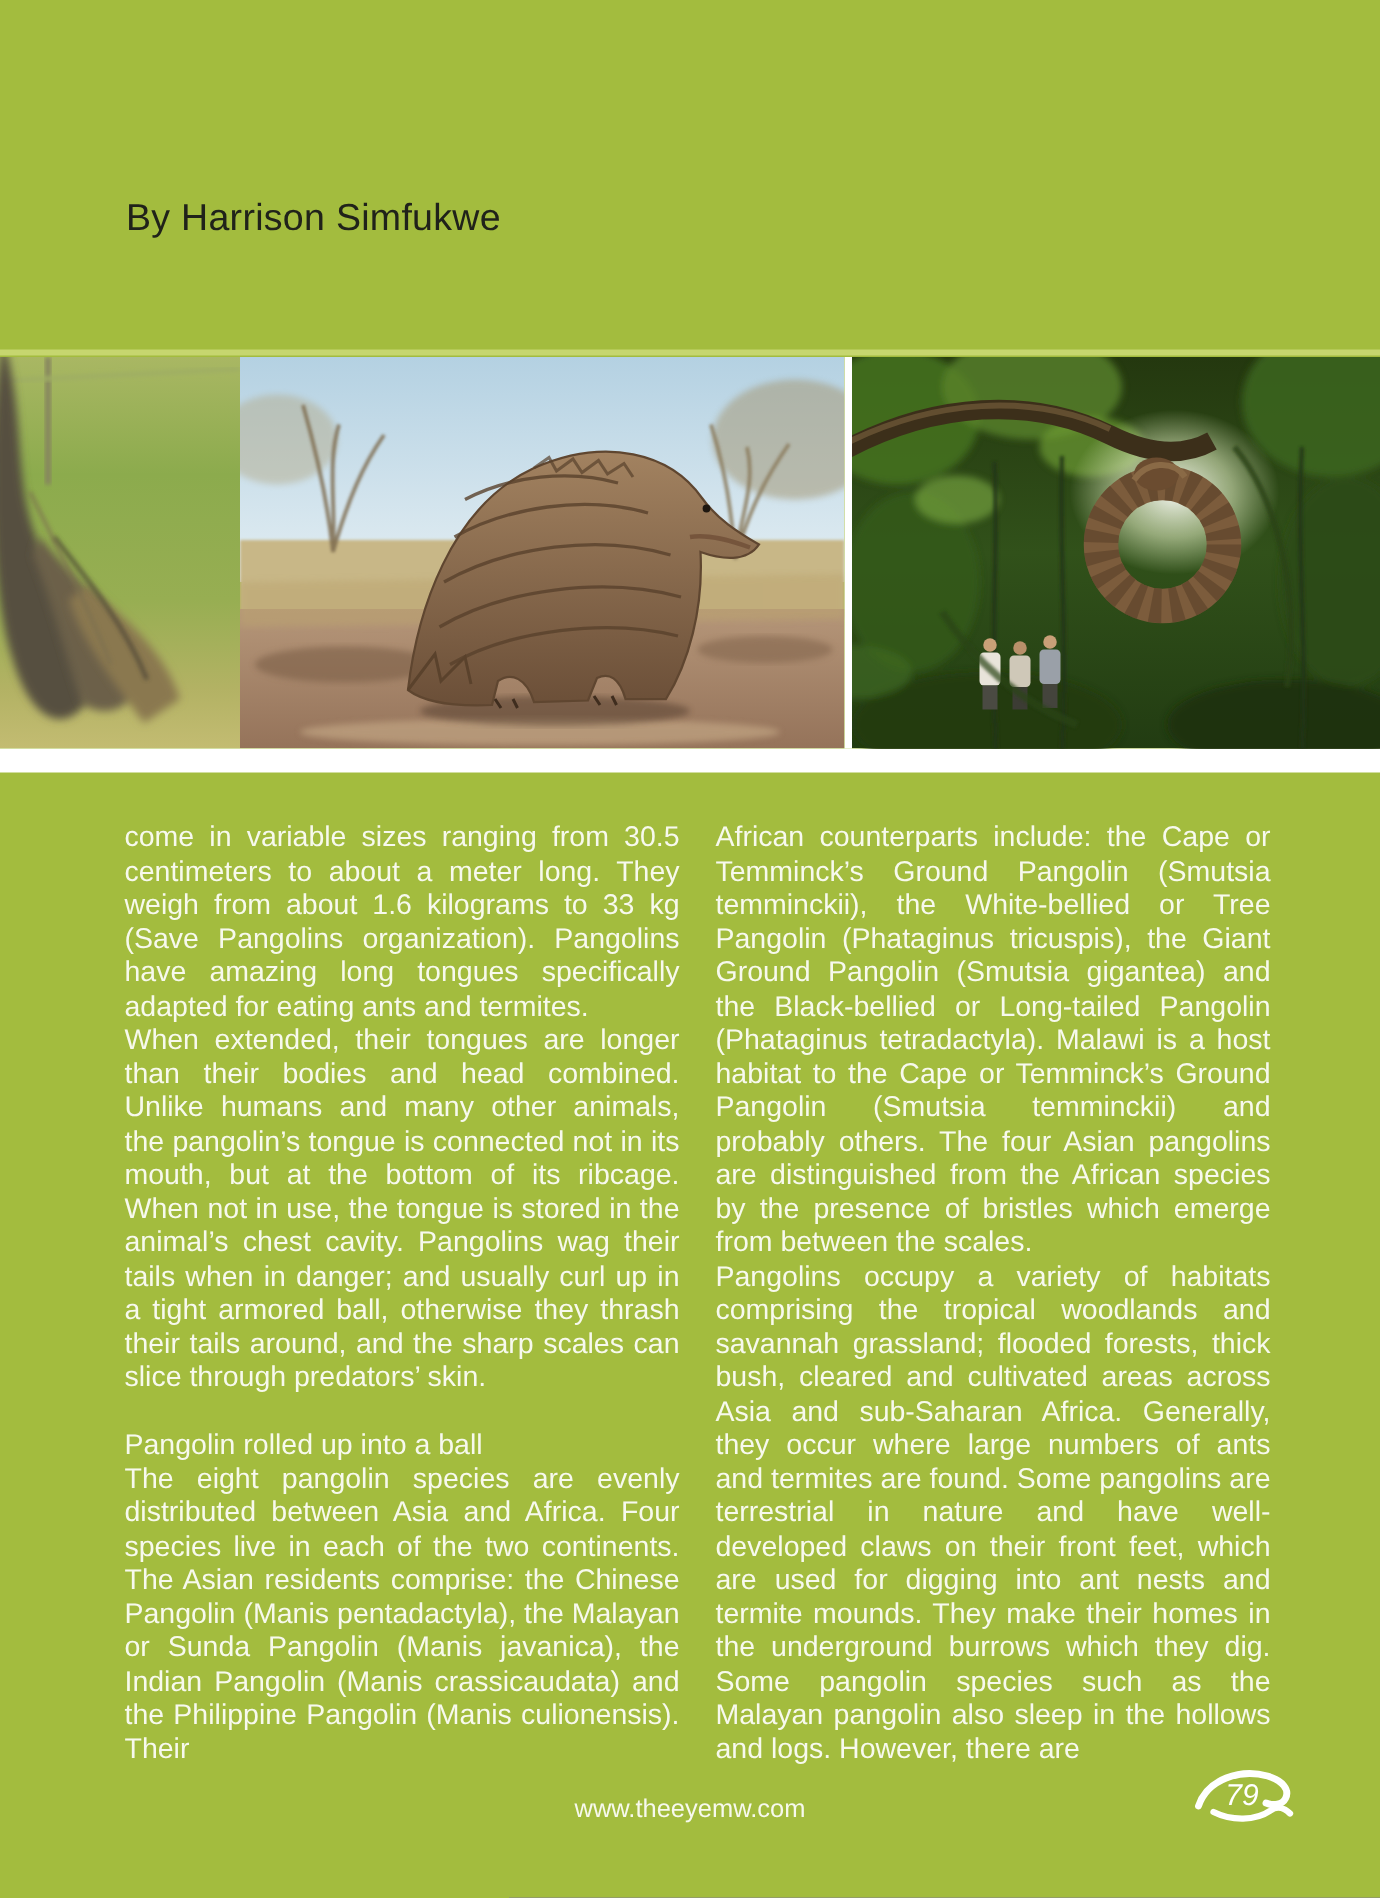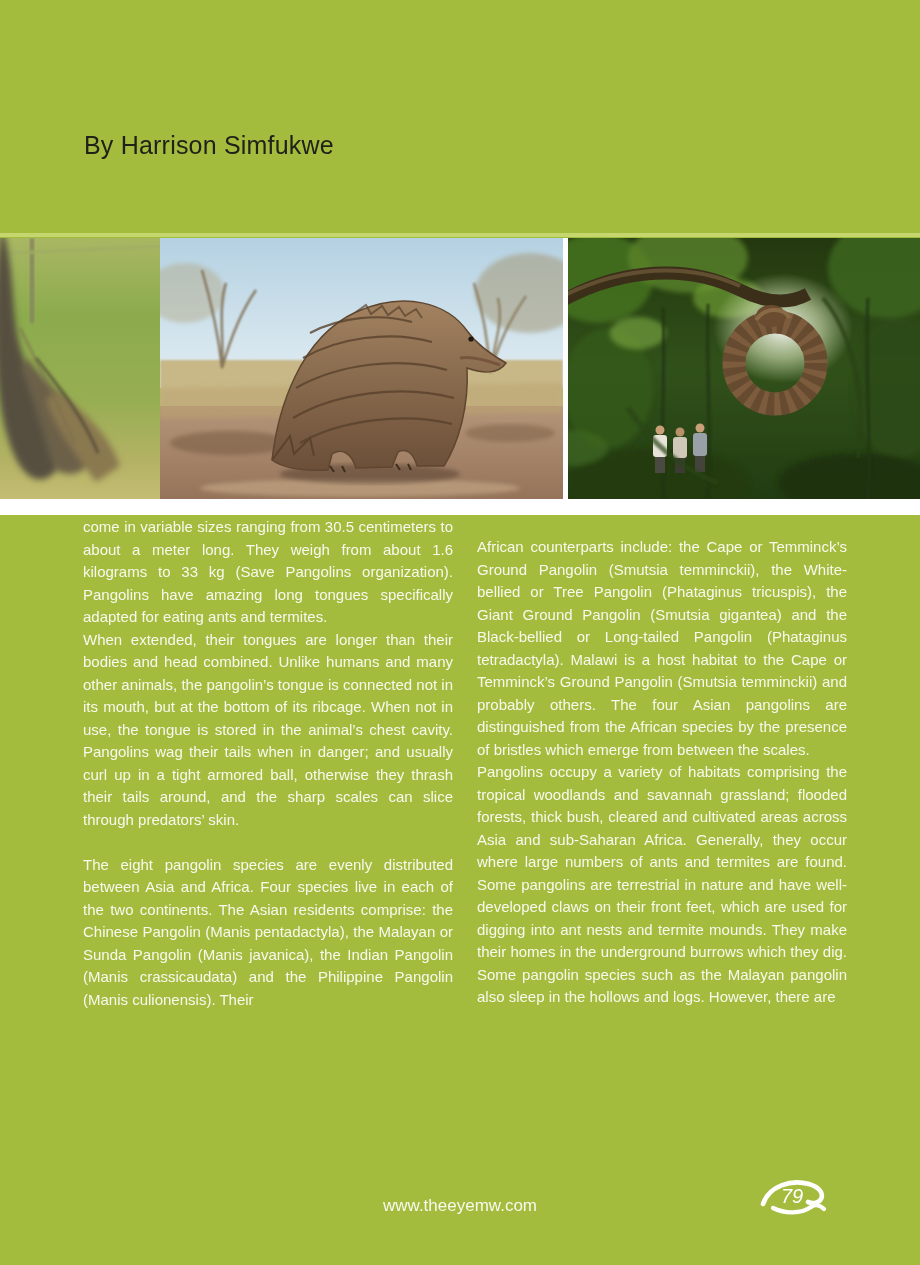--- a/index.html
+++ b/index.html
@@ -35,35 +35,35 @@
   .photo svg{display:block;width:100%;height:100%;}
   .photo-1{width:160px;}
   .photo-2{width:403px;}
   .photo-gap{width:5px;background:var(--divider);}
   .photo-3{width:352px;}
   .white-band{
     position:absolute;left:0;top:499px;width:920px;height:16px;
     background:var(--divider);
   }
   .column{
-    position:absolute;top:516px;width:370px;
+    position:absolute;top:548px;width:370px;
     color:var(--body-text);
-    font-size:15px;line-height:22.5px;
+    font-size:19px;line-height:22.5px;
   }
   .column-left{left:83px;}
-  .column-right{left:477px;margin-top:20px;}
+  .column-right{left:477px;}
   .column p{margin:0;text-align:justify;}
   .column p.gap-before,.column .gap-before{margin-top:22.5px;}
   .caption-line{display:block;text-align:left;}
   .section-heading{margin:0;text-align:left;}
   .footer-url{
     position:absolute;left:0;top:1196px;width:920px;
     text-align:center;color:var(--body-text);font-size:17px;
   }
-  .eye-logo{position:absolute;left:756px;top:1177px;width:72px;height:36px;}
+  .eye-logo{position:absolute;left:792px;top:1177px;width:72px;height:36px;}
   .eye-logo svg{display:block;width:100%;height:100%;overflow:visible;}
   .eye-logo text{
     font-family:"Liberation Sans","DejaVu Sans",sans-serif;
     font-style:italic;font-size:20px;fill:#ffffff;
   }
 </style>
 </head>
 <body>
 
 <div class="page">
@@ -205,20 +205,21 @@
       </svg>
     </div>
   </div>
 
   <div class="white-band"></div>
 
   <div class="column column-left">
     <p>come in variable sizes ranging from 30.5 centimeters to about a meter long. They weigh from about 1.6 kilograms to 33 kg (Save Pangolins organization). Pangolins have amazing long tongues specifically adapted for eating ants and termites.</p>
     <p>When extended, their tongues are longer than their bodies and head combined. Unlike humans and many other animals, the pangolin’s tongue is connected not in its mouth, but at the bottom of its ribcage. When not in use, the tongue is stored in the animal’s chest cavity.  Pangolins wag their tails when in danger; and usually curl up in a tight armored ball, otherwise they thrash their tails around, and the sharp scales can slice through predators’ skin.</p>
     <div class="gap-before">
+      <span class="caption-line">Pangolin rolled up into a ball</span>
     </div>
     <p>The eight pangolin species are evenly distributed between Asia and Africa. Four species live in each of the two continents. The Asian residents comprise: the Chinese Pangolin (Manis pentadactyla), the Malayan or Sunda Pangolin (Manis javanica), the Indian Pangolin (Manis crassicaudata) and the Philippine Pangolin (Manis culionensis). Their</p>
   </div>
 
   <div class="column column-right">
     <p>African counterparts include: the Cape or Temminck’s Ground Pangolin (Smutsia temminckii), the White-bellied or Tree Pangolin (Phataginus tricuspis), the Giant Ground Pangolin (Smutsia gigantea) and the Black-bellied or Long-tailed Pangolin (Phataginus tetradactyla). Malawi is a host habitat to the Cape or Temminck’s Ground Pangolin (Smutsia temminckii) and probably others. The four Asian pangolins are distinguished from the African species by the presence of bristles which emerge from between the scales.</p>
     <p>Pangolins occupy a variety of habitats comprising the tropical woodlands and savannah grassland; flooded forests, thick bush, cleared and cultivated areas across Asia and sub-Saharan Africa. Generally, they occur where large numbers of ants and termites are found. Some pangolins are terrestrial in nature and have well-developed claws on their front feet, which are used for digging into ant nests and termite mounds. They make their homes in the underground burrows which they dig. Some pangolin species such as the Malayan pangolin also sleep in the hollows and logs. However, there are</p>
   </div>
 
   <div class="footer-url">www.theeyemw.com</div>

